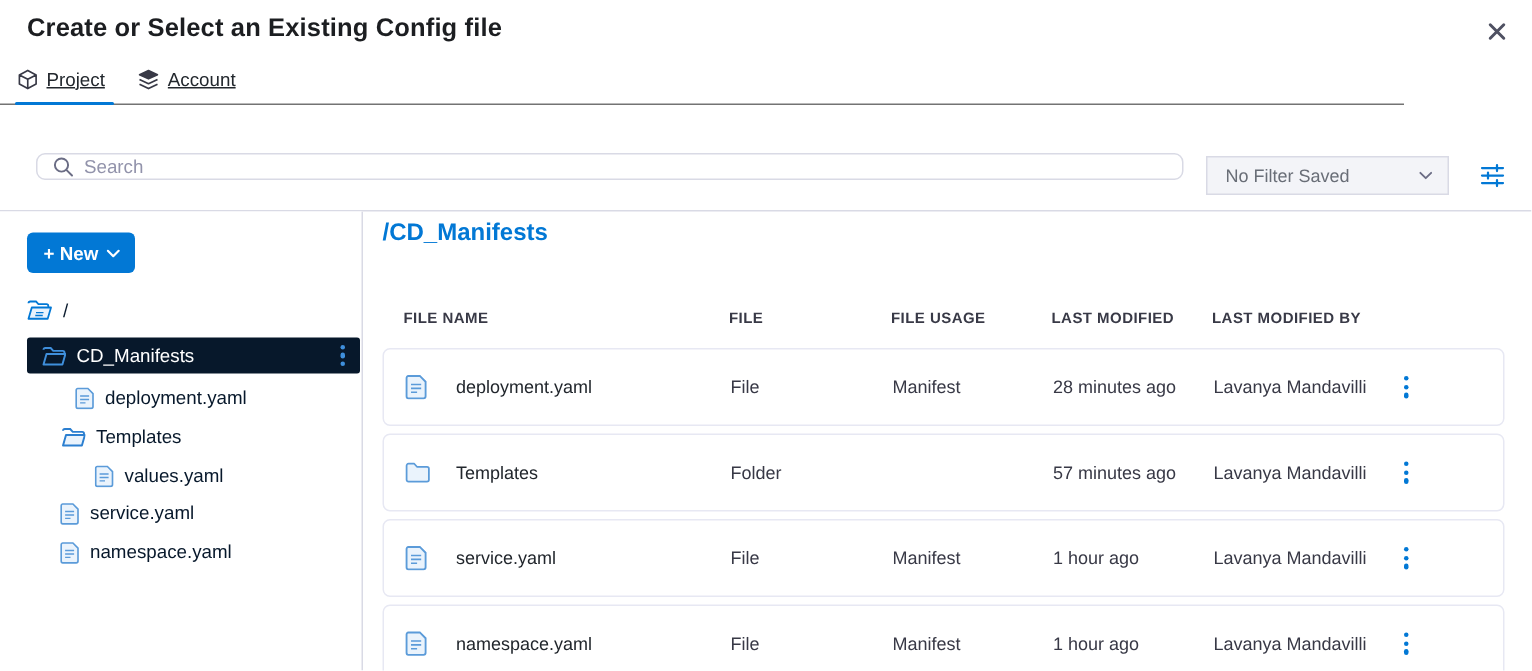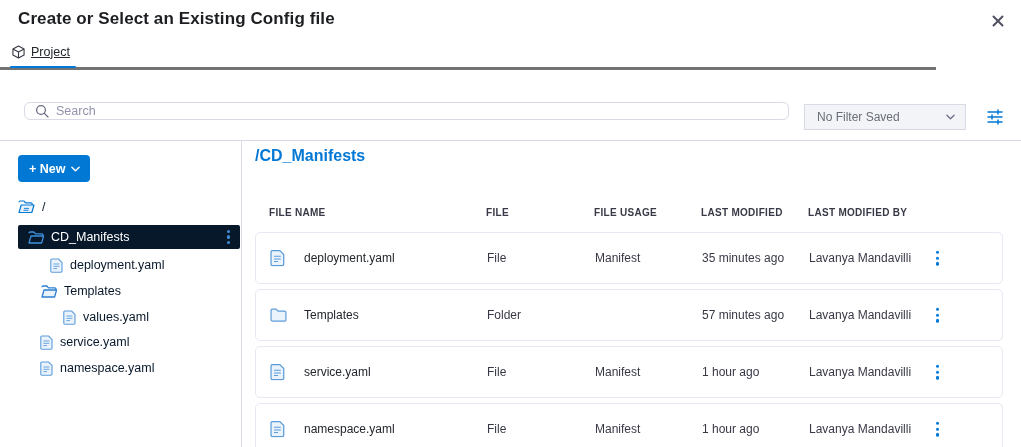--- a/index.html
+++ b/index.html
@@ -7,21 +7,21 @@
   body {
     font-family:"Liberation Sans", sans-serif;
     background:#ffffff; color:#22272D;
     position:relative; overflow:hidden;
   }
   
   .dlg-title { position:absolute; left:18px; top:9px; font-size:17px; font-weight:700; color:#1c1e21; letter-spacing:.1px; }
   .close-btn { position:absolute; right:12px; top:10px; width:22px; height:22px; display:flex; align-items:center; justify-content:center; cursor:pointer; }
 
   
-  .tabs { position:absolute; left:0; top:44px; width:936px; height:26px; border-bottom:3px solid #737373; display:flex; padding-left:10px;text-decoration:underline; }
+  .tabs { position:absolute; left:0; top:44px; width:936px; height:26px; border-bottom:1px solid #737373; display:flex; padding-left:10px;text-decoration:underline; }
   .tab { display:flex; align-items:center; gap:6px; font-size:12.5px; color:#22272D; padding:0 6px 8px 2px; margin-right:14px; cursor:pointer; position:relative; }
   .tab .tab-label { font-weight:400; }
   .tab.active { font-weight:500; }
   .tab.active::after { content:""; position:absolute; left:0; right:0; bottom:-1px; height:2px; background:#0278D5; border-radius:1px; }
 
   
   .search-box { position:absolute; left:24px; top:102px; width:765px; height:18px; border:1px solid #D9DAE5; border-radius:6px; background:#fff; display:flex; align-items:center; padding-left:10px; }
   .search-box input { border:none; outline:none; flex:1; height:100%; font-size:12.5px; color:#22272D; background:transparent; margin-left:7px; font-family:"Liberation Sans",sans-serif; }
   .search-box input::placeholder { color:#9293AB; }
   .filter-select { position:absolute; left:804px; top:104px; width:162px; height:26px; background:#F3F4F8; border:1px solid #D9DAE5; border-radius:0; display:flex; align-items:center; justify-content:space-between; padding:0 10px 0 12px; cursor:pointer; }
@@ -72,20 +72,30 @@
 
 <div class="tabs">
   <div class="tab active">
     <span>
       <svg width="13" height="14" viewBox="0 0 14 15">
           <path d="M7 1 L13 4.2 V10.8 L7 14 L1 10.8 V4.2 Z M1 4.2 L7 7.4 L13 4.2 M7 7.4 V14" fill="none" stroke="#383946" stroke-width="1.2" stroke-linejoin="round"></path>
         </svg>
     </span>
     <span class="tab-label">Project</span>
   </div>
+  <div class="tab">
+    <span>
+      <svg width="14" height="14" viewBox="0 0 14 14">
+          <path d="M7 1 L13 3.8 L7 6.6 L1 3.8 Z" fill="#383946" stroke="#383946" stroke-width="1" stroke-linejoin="round"></path>
+          <path d="M1 7 L7 9.8 L13 7" fill="none" stroke="#383946" stroke-width="1.2" stroke-linejoin="round"></path>
+          <path d="M1 10.2 L7 13 L13 10.2" fill="none" stroke="#383946" stroke-width="1.2" stroke-linejoin="round"></path>
+        </svg>
+    </span>
+    <span class="tab-label">Account</span>
+  </div>
 </div>
 
 <div class="search-box">
   <span>
     <svg width="14" height="14" viewBox="0 0 14 14">
         <circle cx="6" cy="6" r="4.4" fill="none" stroke="#6B6D85" stroke-width="1.3"></circle>
         <path d="M9.4 9.4 L13 13" stroke="#6B6D85" stroke-width="1.3" stroke-linecap="round"></path>
       </svg>
   </span>
   <input type="text" placeholder="Search" style="">
@@ -212,21 +222,21 @@
     <div class="file-row">
       <span class="cell icon-cell">
         <svg width="15" height="17" viewBox="0 0 13 15">
             <path d="M1.8 1 H8.6 L12 4.4 V13 C12 13.7 11.5 14.2 10.8 14.2 H1.8 C1.3 14.2 0.8 13.7 0.8 13 V2.2 C0.8 1.5 1.3 1 1.8 1 Z" fill="#EAF3FC" stroke="#5B9BD9" stroke-width="1.1"></path>
             <path d="M3.4 6 H9.4 M3.4 8.3 H9.4 M3.4 10.6 H7" stroke="#5B9BD9" stroke-width="0.9"></path>
           </svg>
       </span>
       <span class="cell name">deployment.yaml</span>
       <span class="cell ftype">File</span>
       <span class="cell usage">Manifest</span>
-      <span class="cell modified">35 minutes ago</span>
+      <span class="cell modified">28 minutes ago</span>
       <span class="cell modby">Lavanya Mandavilli</span>
       <span class="cell menu">
           <span class="dot"></span>
           <span class="dot"></span>
           <span class="dot"></span>
         </span>
     </div>
 
     <div class="file-row">
       <span class="cell icon-cell">

